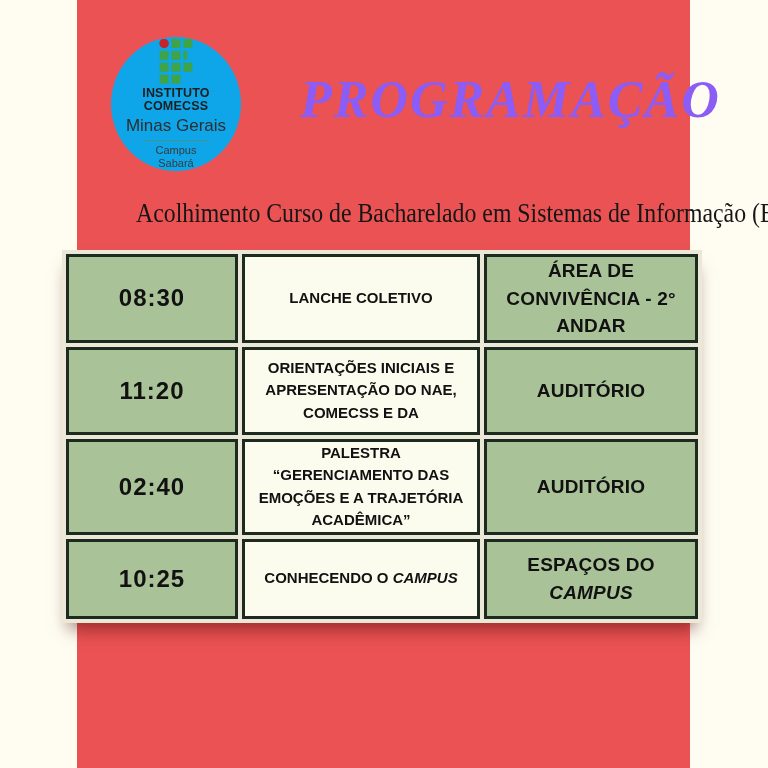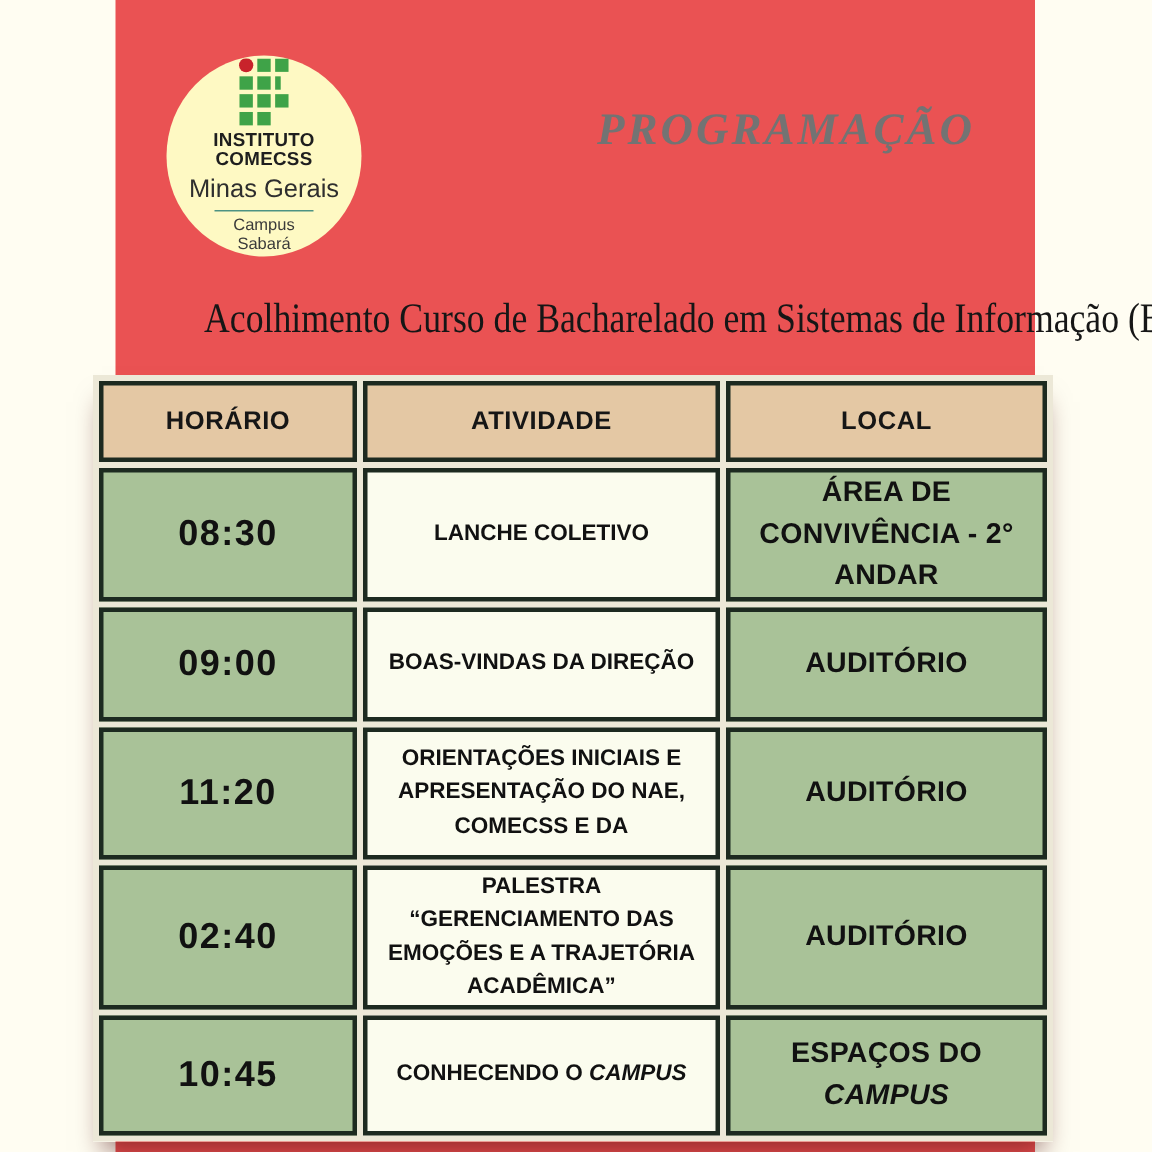--- a/index.html
+++ b/index.html
@@ -9,34 +9,34 @@
     font-family:"Liberation Sans",sans-serif;
     color:#111;
   }
   .red-panel{
     position:absolute;left:77px;top:0;width:613px;height:768px;
     background:#ea5253;
   }
   
   .logo-circle{
     position:absolute;left:111px;top:37px;width:130px;height:134px;
-    background:#fef9c3;border-radius:50%;
+    background:#0ea5e9;border-radius:50%;
     display:flex;flex-direction:column;align-items:center;justify-content:center;
     text-align:center;padding-top:2px;box-sizing:border-box;
   }
   .logo-icon{display:block;margin-bottom:3px;}
   .logo-inst{font-size:12.5px;font-weight:800;line-height:1.08;color:#1e1e1e;letter-spacing:.2px;}
   .logo-region{font-size:17px;color:#2e2e2e;margin-top:2px;}
   .logo-divider{width:66px;height:1px;background:#4d9383;margin:4px auto 3px auto;}
   .logo-campus{font-size:11px;color:#3a3a3a;line-height:1.25;}
   
   .poster-title{
     position:absolute;left:300px;top:70px;width:350px;
     font-family:"Liberation Serif",serif;font-style:italic;font-weight:700;
-    font-size:30px;letter-spacing:2px;text-align:right;color:#737373;
+    font-size:52px;letter-spacing:2px;text-align:right;color:#8b5cf6;
   }
   .poster-subtitle{
     position:absolute;left:77px;top:197px;width:613px;text-align:center;
   }
   .poster-subtitle span{
     display:inline-block;white-space:nowrap;
     font-family:"Liberation Serif",serif;font-size:28px;font-weight:500;
     transform:scaleX(.85);transform-origin:center;color:#161616;
   }
   
@@ -101,45 +101,35 @@
 </div>
 
 <div class="table-wrap">
   <table class="schedule">
     <colgroup>
         <col style="width:172px">
         <col style="width:238px">
         <col style="width:214px">
       </colgroup>
     <tbody>
-        <tr>
-      <th>HORÁRIO</th>
-      <th>ATIVIDADE</th>
-      <th>LOCAL</th>
-    </tr>
     <tr class="r1">
       <td class="c-time">08:30</td>
       <td class="c-act"><span>LANCHE COLETIVO</span><span class="it"></span></td>
       <td class="c-local"><span>ÁREA DE CONVIVÊNCIA - 2° ANDAR</span><span class="it"></span></td>
-    </tr>
-    <tr class="r2">
-      <td class="c-time">09:00</td>
-      <td class="c-act"><span>BOAS-VINDAS DA DIREÇÃO</span><span class="it"></span></td>
-      <td class="c-local"><span>AUDITÓRIO</span><span class="it"></span></td>
     </tr>
     <tr class="r3">
       <td class="c-time">11:20</td>
       <td class="c-act"><span>ORIENTAÇÕES INICIAIS E APRESENTAÇÃO DO NAE, COMECSS E DA</span><span class="it"></span></td>
       <td class="c-local"><span>AUDITÓRIO</span><span class="it"></span></td>
     </tr>
     <tr class="r4">
       <td class="c-time">02:40</td>
       <td class="c-act"><span>PALESTRA “GERENCIAMENTO DAS EMOÇÕES E A TRAJETÓRIA ACADÊMICA”</span><span class="it"></span></td>
       <td class="c-local"><span>AUDITÓRIO</span><span class="it"></span></td>
     </tr>
     <tr class="r5">
-      <td class="c-time">10:45</td>
+      <td class="c-time">10:25</td>
       <td class="c-act"><span>CONHECENDO O </span><span class="it">CAMPUS</span></td>
       <td class="c-local"><span>ESPAÇOS DO </span><span class="it">CAMPUS</span></td>
     </tr>
   </tbody>
     </table>
 </div>
 
 </body></html>

